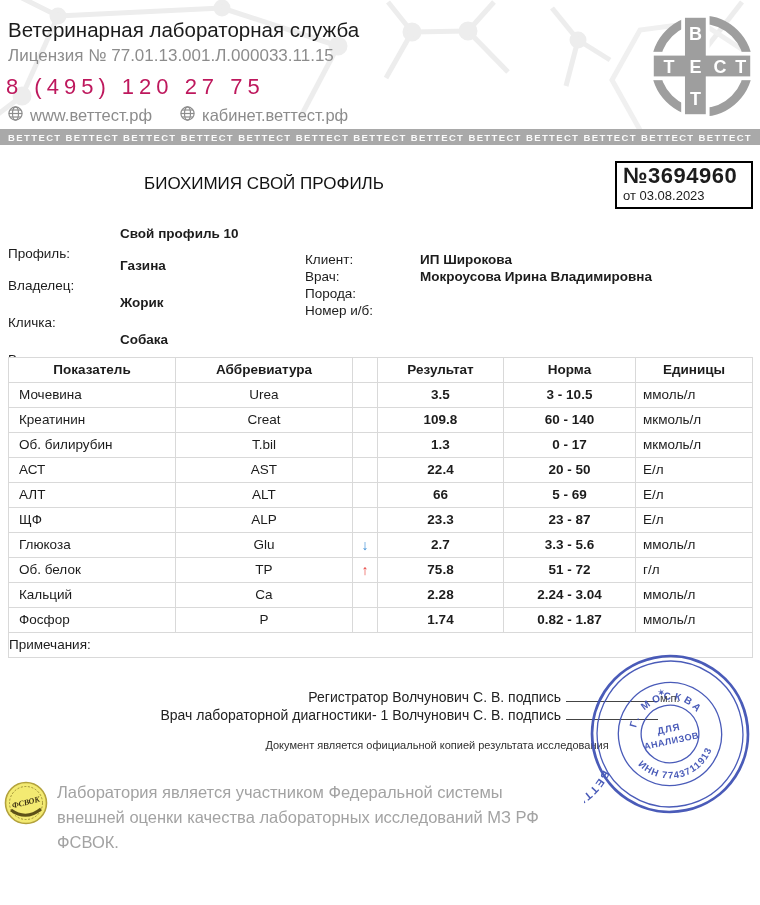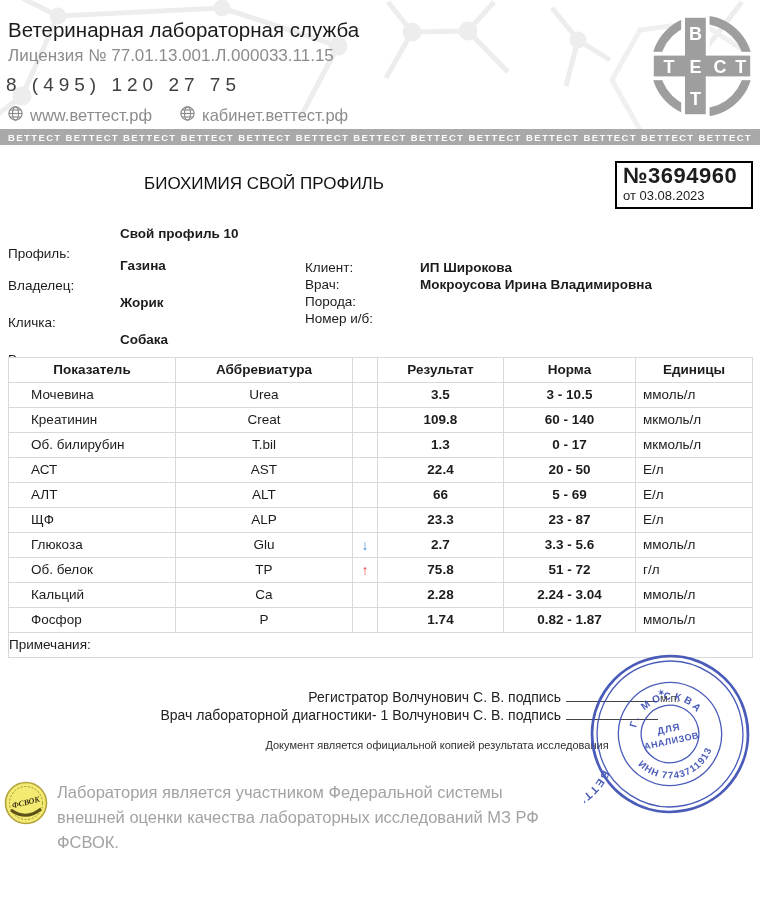--- a/index.html
+++ b/index.html
@@ -5,48 +5,48 @@
   html,body{margin:0;padding:0;background:#fff;}
   .page{
     position:relative;width:760px;height:905px;background:#fff;overflow:hidden;
     font-family:"Liberation Sans","DejaVu Sans",sans-serif;color:#1c1c1c;
     outline:1px solid #e6e6e6;
   }
   
   .bg-molecules{position:absolute;left:0;top:0;z-index:0;}
   .hdr-org{position:absolute;left:8px;top:18px;font-size:20.5px;color:#1b1b1b;z-index:2;}
   .hdr-lic{position:absolute;left:8px;top:46px;font-size:17px;color:#8c8c8c;z-index:2;}
-  .hdr-phone{position:absolute;left:6px;top:74px;font-size:19px;letter-spacing:5px;color:#404040;z-index:2;white-space:nowrap;}
+  .hdr-phone{position:absolute;left:6px;top:74px;font-size:22px;letter-spacing:5px;color:#be185d;z-index:2;white-space:nowrap;}
   .hdr-sites{position:absolute;left:8px;top:106px;display:flex;gap:28px;align-items:center;color:#8c8c8c;font-size:16.5px;z-index:2;}
   .site{display:flex;gap:7px;}
   .banner{
     position:absolute;left:0;top:129px;width:760px;height:14px;background:#a9a9a9;
     display:flex;justify-content:space-between;align-items:center;padding:8px 8px;box-sizing:border-box;
     overflow:hidden;z-index:3;
   }
   .banner span{font-size:9.5px;font-weight:bold;color:#fbfbfb;letter-spacing:1.4px;white-space:nowrap;}
   .logo{position:absolute;left:650px;top:14px;z-index:2;}
   
   .doc-title{position:absolute;left:0;top:174px;width:528px;text-align:center;font-size:17px;color:#111;z-index:2;}
   .num-box{position:absolute;left:615px;top:161px;width:138px;height:48px;border:2px solid #000;box-sizing:border-box;background:#fff;padding:1px 0 0 6px;z-index:2;}
   .num{font-size:22px;font-weight:bold;line-height:24px;letter-spacing:.5px;}
   .num-date{font-size:13px;line-height:15px;}
   
   .info-profile{position:absolute;left:8px;top:225px;display:flex;font-size:13.5px;line-height:17px;}
   .info-left{position:absolute;left:8px;top:257px;}
-  .info-right{position:absolute;left:305px;top:259px;}
+  .info-right{position:absolute;left:305px;top:251px;}
   .info-row{display:flex;font-size:13.5px;line-height:17px;}
   .info-left .info-label,.info-profile .info-label{width:112px;margin-top:20px;}
   .info-right .info-label{width:115px;}
   .info-value{font-weight:bold;}
   
   .results{position:absolute;left:8px;top:357px;width:744px;border-collapse:collapse;table-layout:fixed;font-size:13.5px;color:#1c1c1c;z-index:2;background:#fff;}
   .results th,.results td{border:1px solid #d9d9d9;height:24px;line-height:24px;padding:0;overflow:hidden;white-space:nowrap;}
   .results th{font-weight:bold;text-align:center;background:#fff;}
-  td.c-name{text-align:left;padding-left:22px;}
+  td.c-name{text-align:left;padding-left:10px;}
   td.c-abbr{text-align:center;}
   td.c-flag{text-align:center;font-weight:bold;font-size:14px;}
   td.c-result,td.c-norm{text-align:center;font-weight:bold;}
   td.c-units{text-align:left;padding-left:7px;}
   .notes-row td{text-align:left;font-weight:normal;padding-left:0;}
   
   .sig-line{position:absolute;left:80px;width:578px;text-align:right;font-size:14px;color:#222;white-space:nowrap;z-index:2;}
   .sig1{top:688px;} .sig2{top:706px;}
   .sig-underline{display:inline-block;width:92px;border-bottom:1px solid #444;height:13px;margin-left:5px;}
   .disclaimer{position:absolute;left:117px;top:739px;width:640px;text-align:center;font-size:11px;color:#2f2f2f;z-index:2;}

